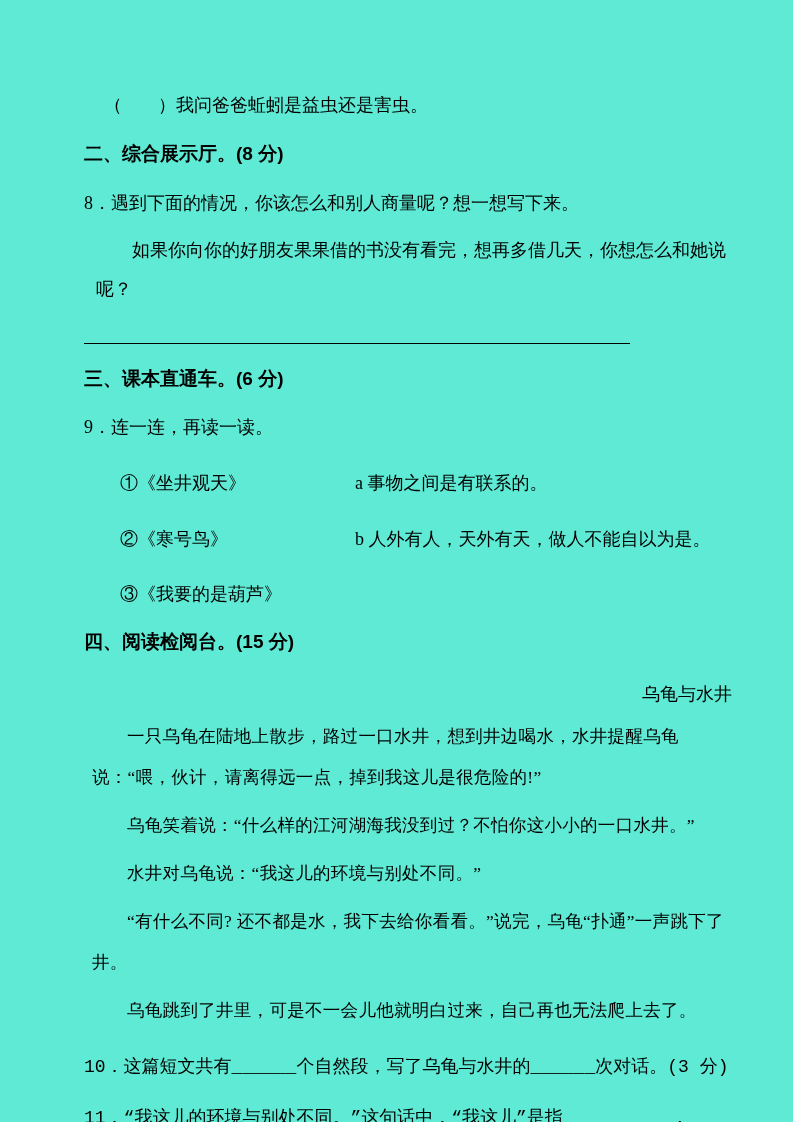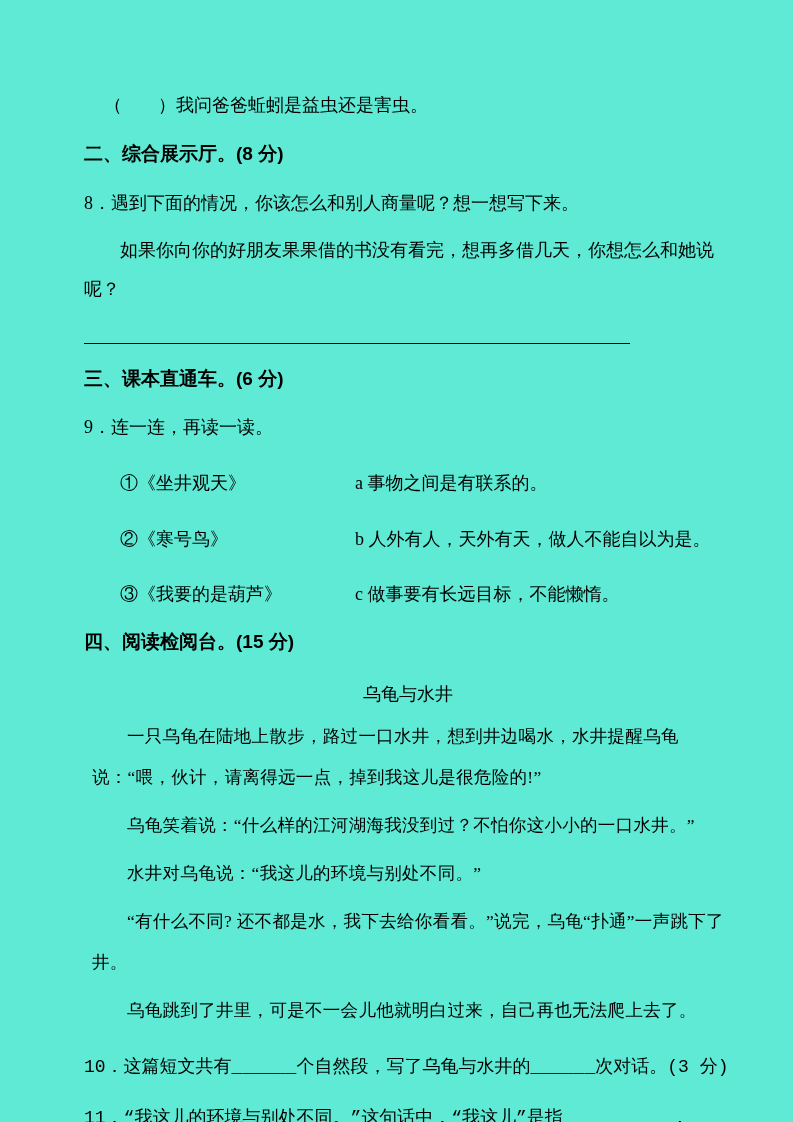--- a/index.html
+++ b/index.html
@@ -28,21 +28,21 @@
     line-height: 1.4;
     margin: 22px 0 0 0;
   }
   .stem {
     line-height: 1.5;
     margin: 22px 0 0 0;
   }
   .prompt {
     text-indent: 2em;
     line-height: 2.2;
-    margin: 14px 0 0 0;
+    margin: 14px 0 0 12px;
     font-family: Liberation Serif, serif;
   }
   .answer-line {
     width: 546px;
     height: 26px;
     border-bottom: 1.5px solid #000;
     margin: 8px 0 14px 0;
   }
   .match-block { margin-top: 20px; }
   .match-row {
@@ -51,21 +51,21 @@
     margin-top: 30px;
     line-height: 1.4;
   }
   .match-left {
     width: 271px;
     padding-left: 36px;
     flex: 0 0 271px;
   }
   .match-right { flex: 1; }
   .reading-title {
-    text-align: center;
+    text-align: right;
     font-size: 18px;
     font-weight: 400;
     margin: 24px 0 4px 0;
     line-height: 1.6;
   }
   .para {
     text-indent: 2em;
     line-height: 2.3;
     font-size: 17.5px;
     letter-spacing: 0.3px;
@@ -100,21 +100,20 @@
     <div class="match-row">
       <span class="match-left">①《坐井观天》</span>
       <span class="match-right">a 事物之间是有联系的。</span>
     </div>
     <div class="match-row">
       <span class="match-left">②《寒号鸟》</span>
       <span class="match-right">b 人外有人，天外有天，做人不能自以为是。</span>
     </div>
     <div class="match-row">
       <span class="match-left">③《我要的是葫芦》</span>
-      <span class="match-right">c 做事要有长远目标，不能懒惰。</span>
     </div>
   </div>
 
   <div class="section-header">四、阅读检阅台。(15 分)</div>
 
   <div class="reading-title">乌龟与水井</div>
 
   <div>
     <p class="para">一只乌龟在陆地上散步，路过一口水井，想到井边喝水，水井提醒乌龟说：“喂，伙计，请离得远一点，掉到我这儿是很危险的!”</p>
     <p class="para">乌龟笑着说：“什么样的江河湖海我没到过？不怕你这小小的一口水井。”</p>

